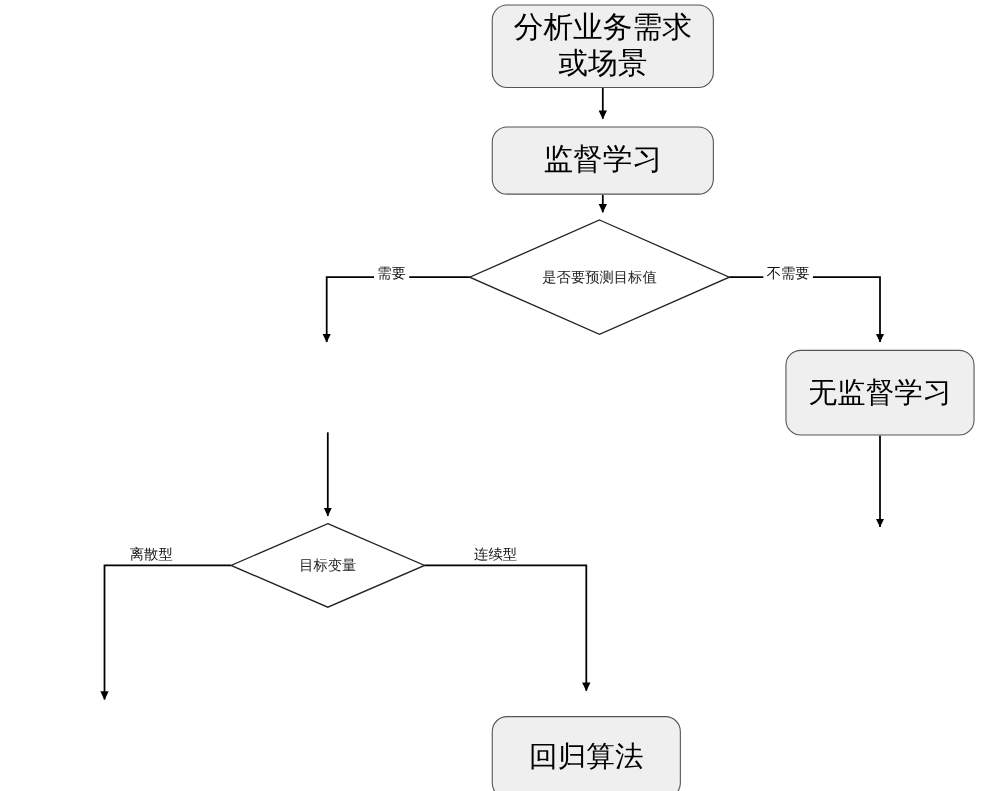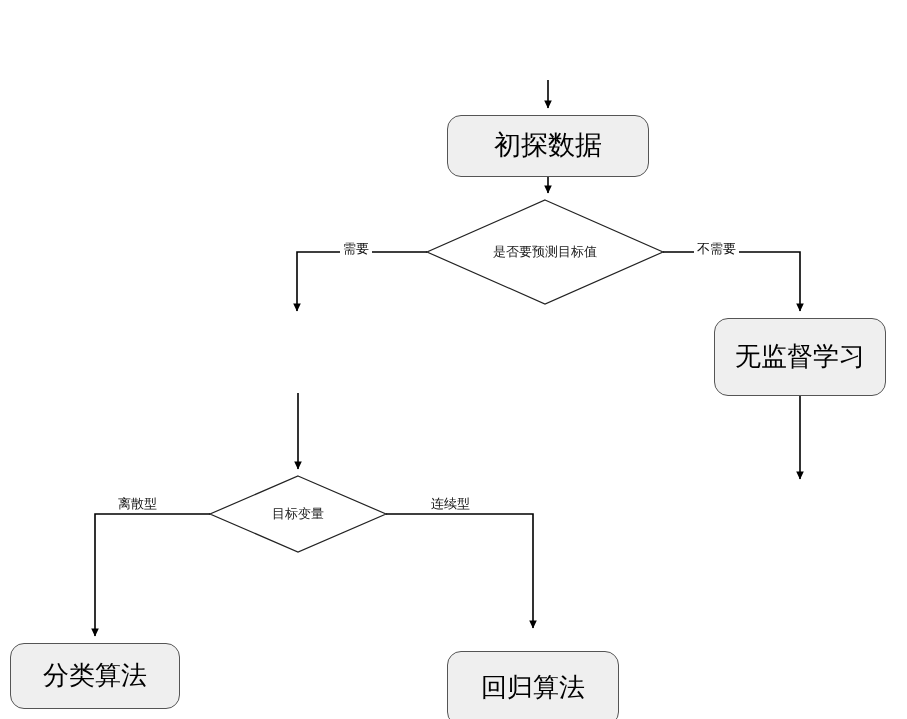--- a/index.html
+++ b/index.html
@@ -91,28 +91,29 @@
 
     <path d="M298,393 L298,469" stroke="#000000" stroke-width="1.6" fill="none" marker-end="url(#arrowhead)"></path>
 
     <path d="M800,396 L800,479" stroke="#000000" stroke-width="1.6" fill="none" marker-end="url(#arrowhead)"></path>
 
     <path d="M210,514 L95,514 L95,636" stroke="#000000" stroke-width="1.6" fill="none" marker-end="url(#arrowhead)"></path>
 
     <path d="M386,514 L533,514 L533,628" stroke="#000000" stroke-width="1.6" fill="none" marker-end="url(#arrowhead)"></path>
   </svg>
 
+  <div class="node-box big" style="left:447px; top:4px; width:202px; height:76px;">分析业务需求
+或场景</div>
 
-  <div class="node-box big" style="left:447px; top:115px; width:202px; height:62px;">初探数据</div>
+  <div class="node-box big" style="left:447px; top:115px; width:202px; height:62px;">监督学习</div>
 
 
   <div class="node-box med" style="left:714px; top:318px; width:172px; height:78px;">无监督学习</div>
 
 
-  <div class="node-box med" style="left:10px; top:643px; width:170px; height:66px;">分类算法</div>
 
   <div class="node-box med" style="left:447px; top:635px; width:172px; height:75px;margin-top:16px;">回归算法</div>
 
   <div class="diamond-label" style="left:452px; top:240px; width:186px; height:24px;">是否要预测目标值</div>
 
   <div class="diamond-label" style="left:238px; top:503px; width:120px; height:22px;">目标变量</div>
 
   <div class="edge-label" style="left:340px; top:242px;">需要</div>
 
   <div class="edge-label" style="left:694px; top:242px;">不需要</div>

